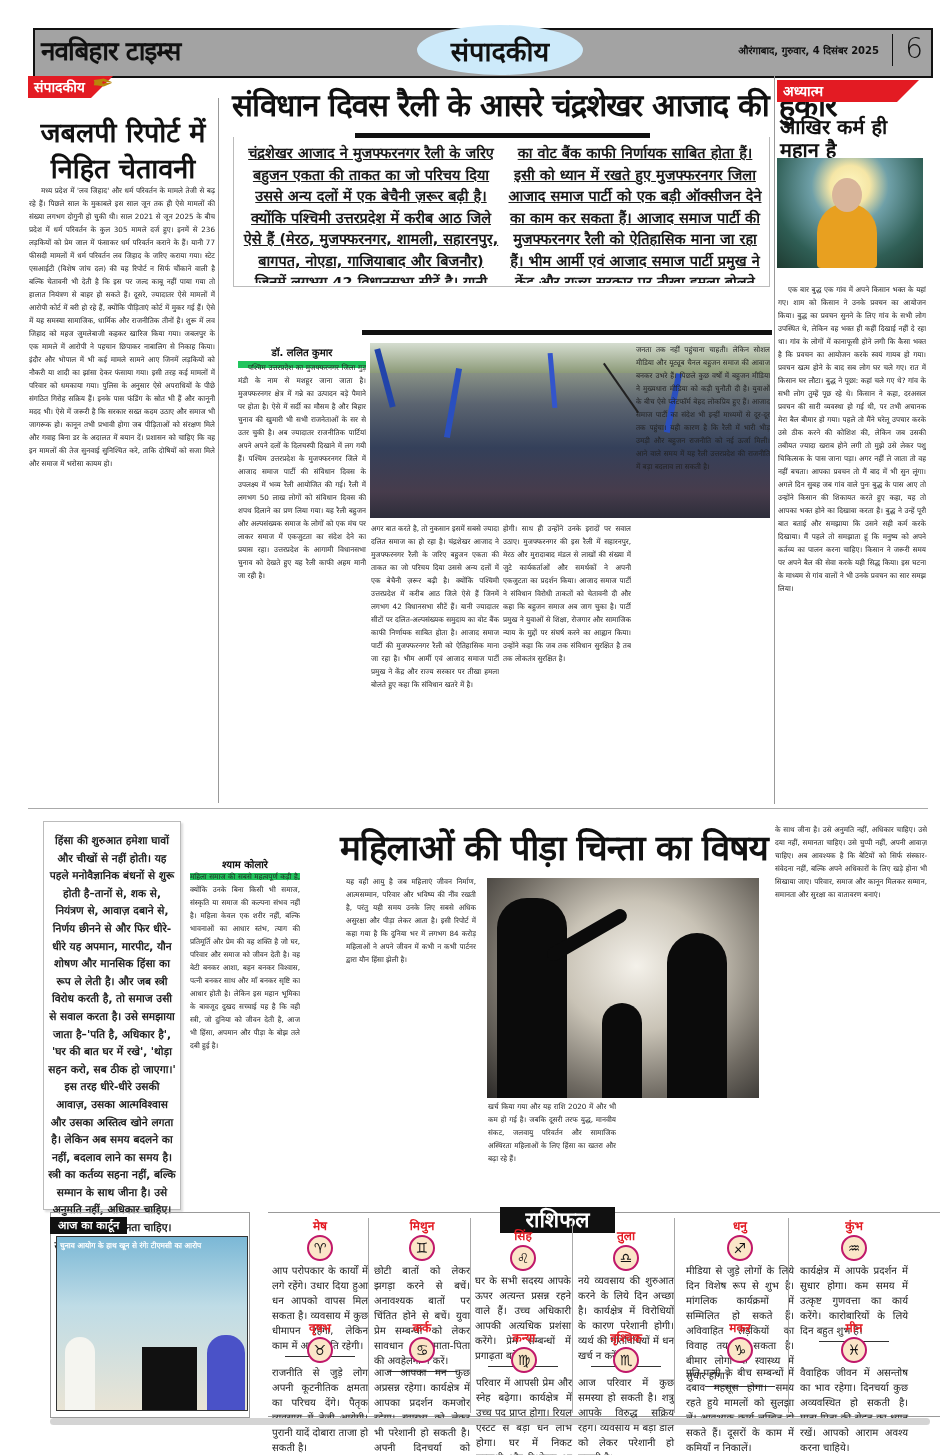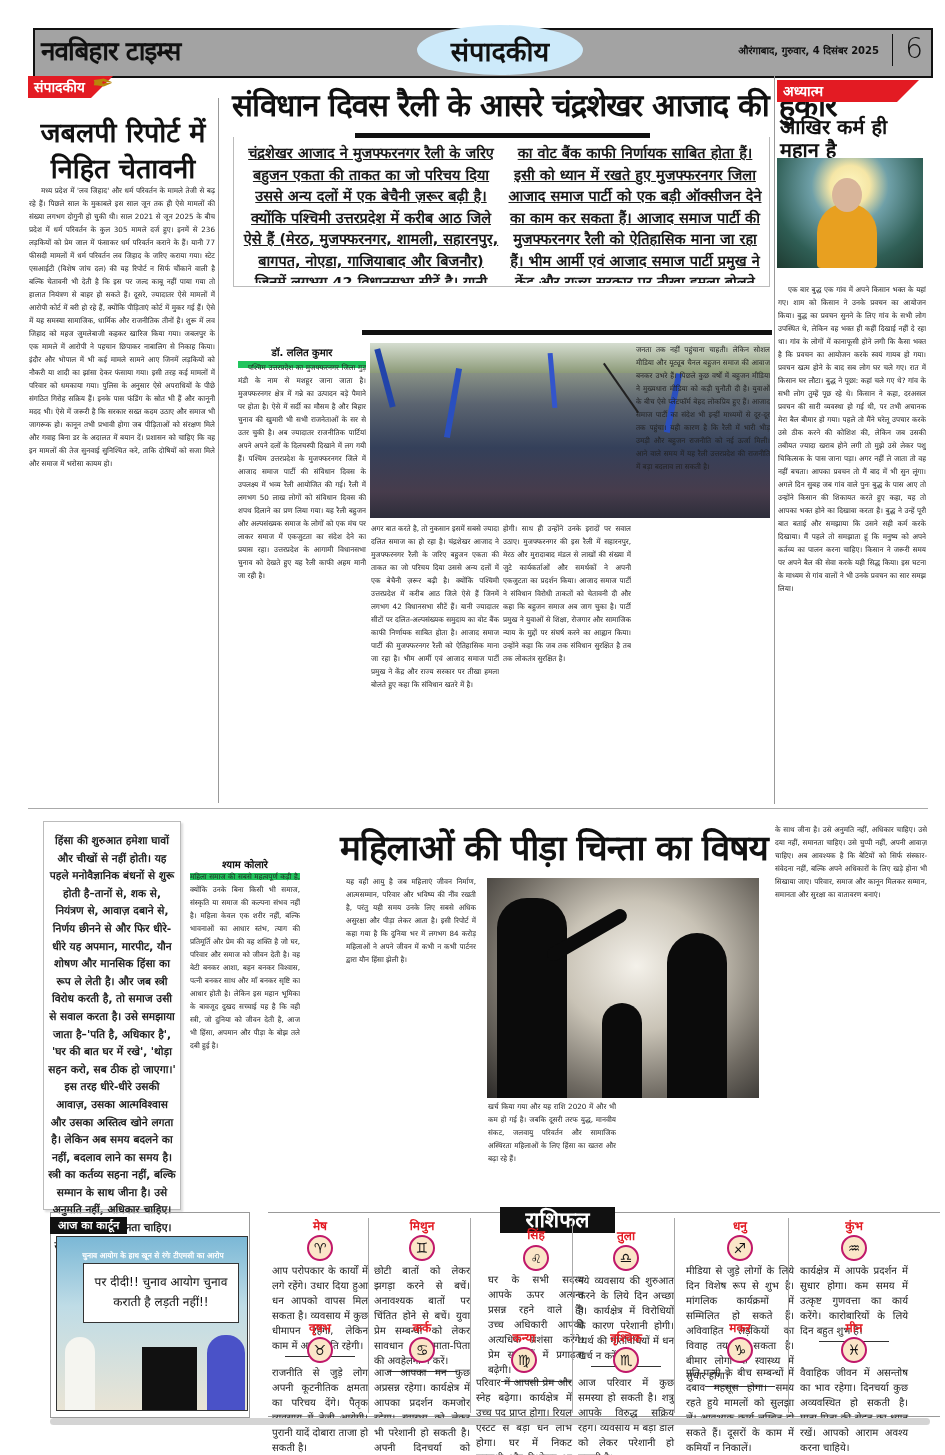--- a/index.html
+++ b/index.html
@@ -38,21 +38,21 @@
   
   .rashi-title{left:500px;top:1207px;width:115px;height:26px;background:#111;color:#fff;font-weight:bold;font-size:21px;text-align:center;line-height:26px}
   .rashi-cell{position:absolute;width:102px;text-align:center}
   .rashi-name{color:#e31b23;font-weight:bold;font-size:12px;line-height:16px}
   .rashi-icon{width:26px;height:26px;border-radius:50%;margin:1px auto 2px;border:2px solid #c0186a;display:flex;align-items:center;justify-content:center;font-size:14px;background:#fbe6c8}
   .rashi-text{font-size:10px;line-height:15px;text-align:justify;color:#222}
   .rashi-sep{width:70px;height:1px;background:#333;margin:3px auto}
   .vline{position:absolute;width:1px;background:#aaa}
   .cartoon-label{left:50px;top:1217px;background:#111;color:#fff;font-weight:bold;font-size:11px;height:17px;line-height:17px;padding:0 8px}
   .cartoon{left:56px;top:1236px;width:192px;height:175px;background:linear-gradient(180deg,#7bb8d6 0%,#bfdce6 40%,#e9e4d5 100%);border:1px solid #333;overflow:hidden}
-  .cap{position:absolute;left:3px;top:13px;width:186px;font-size:7.4px;color:#fff;text-align:center;font-weight:bold}
+  .cap{position:absolute;left:3px;top:3px;width:186px;font-size:7.4px;color:#fff;text-align:left;font-weight:bold}
   .bubble{position:absolute;left:26px;top:26px;width:156px;height:60px;background:#fff;border:1px solid #333;font-size:12px;text-align:center;line-height:20px;padding-top:8px}
   .regbar{height:7px;background:#d4d4d4;border-radius:4px}
 </style>
 </head>
 <body>
 
 <div class="abs mast">
   <div class="abs mast-name">नवबिहार टाइम्स</div>
   <div class="abs mast-tag">संपादकीय</div>
   <div class="abs mast-date">औरंगाबाद, गुरुवार, 4 दिसंबर 2025</div>
@@ -111,21 +111,20 @@
   <div class="sil" style="left:180px;top:55px;width:60px;height:165px;border-radius:30px 30px 0 0"></div>
   <div class="sil" style="left:115px;top:125px;width:40px;height:95px;border-radius:20px 20px 0 0"></div>
 </div>
 <div class="abs body-text" style="left:488px;top:1100px;width:128px;height:110px;overflow:hidden">खर्च किया गया और यह राशि 2020 में और भी कम हो गई है। जबकि दूसरी तरफ युद्ध, मानवीय संकट, जलवायु परिवर्तन और सामाजिक अस्थिरता महिलाओं के लिए हिंसा का खतरा और बढ़ा रहे हैं।</div>
 <div class="abs body-text" style="left:775px;top:823px;width:152px;height:387px;overflow:hidden">के साथ जीना है। उसे अनुमति नहीं, अधिकार चाहिए। उसे दया नहीं, समानता चाहिए। उसे चुप्पी नहीं, अपनी आवाज़ चाहिए। अब आवश्यक है कि बेटियों को सिर्फ संस्कार-संवेदना नहीं, बल्कि अपने अधिकारों के लिए खड़े होना भी सिखाया जाए। परिवार, समाज और कानून मिलकर सम्मान, समानता और सुरक्षा का वातावरण बनाएं।</div>
 
 <div class="abs" style="left:50px;top:1212px;width:200px;height:206px;border:1px solid #999"></div>
 <div class="abs cartoon-label">आज का कार्टून</div>
 <div class="abs cartoon">
   <div class="cap">चुनाव आयोग के हाथ खून से रंगेः टीएमसी का आरोप</div>
-  <div class="bubble">पर दीदी!! चुनाव आयोग चुनाव कराती है लड़ती नहीं!!</div>
   <div style="position:absolute;left:85px;top:110px;width:55px;height:65px;background:#111"></div>
   <div style="position:absolute;left:8px;top:100px;width:30px;height:75px;background:#f5f5f0;border-radius:15px 15px 0 0"></div>
   <div style="position:absolute;left:150px;top:98px;width:38px;height:77px;background:#4a52c8;border-radius:18px 18px 0 0"></div>
 </div>
 
 <div class="abs" style="left:268px;top:1212px;width:672px;height:205px;border-top:1px solid #999;border-bottom:1px solid #999"></div>
 <div class="abs rashi-title">राशिफल</div>
 <div id="rashi-grid">
     <div class="rashi-cell" style="left: 272px; top: 1218px; width: 96px;">
       <div class="rashi-name">मेष</div>
@@ -142,21 +141,21 @@
       <div class="rashi-name">मिथुन</div>
       <div class="rashi-icon">♊</div>
       <div class="rashi-text">छोटी बातों को लेकर झगड़ा करने से बचें। अनावश्यक बातों पर चिंतित होने से बचें। युवा प्रेम सम्बन्धों को लेकर सावधान रहें। माता-पिता की अवहेलना न करें।</div>
       <div class="rashi-sep"></div>
     </div>
     <div class="rashi-cell" style="left: 374px; top: 1320px; width: 96px;">
       <div class="rashi-name">कर्क</div>
       <div class="rashi-icon">♋</div>
       <div class="rashi-text">आज आपका मन कुछ अप्रसन्न रहेगा। कार्यक्षेत्र में आपका प्रदर्शन कमजोर रहेगा। स्वास्थ्य को लेकर भी परेशानी हो सकती है। अपनी दिनचर्या को सन्तुलित रखें।</div>
     </div>
-    <div class="rashi-cell" style="left: 488px; top: 1228px; width: 96px; font-family: Liberation Mono, monospace;">
+    <div class="rashi-cell" style="left: 475px; top: 1228px; width: 96px;">
       <div class="rashi-name">सिंह</div>
       <div class="rashi-icon">♌</div>
       <div class="rashi-text">घर के सभी सदस्य आपके ऊपर अत्यन्त प्रसन्न रहने वाले हैं। उच्च अधिकारी आपकी अत्यधिक प्रशंसा करेंगे। प्रेम सम्बन्धों में प्रगाढ़ता बढ़ेगी।</div>
       <div class="rashi-sep"></div>
     </div>
     <div class="rashi-cell" style="left: 476px; top: 1330px; width: 96px;">
       <div class="rashi-name">कन्या</div>
       <div class="rashi-icon">♍</div>
       <div class="rashi-text">परिवार में आपसी प्रेम और स्नेह बढ़ेगा। कार्यक्षेत्र में उच्च पद प्राप्त होगा। रियल एस्टेट से बड़ा धन लाभ होगा। घर में निकट सम्बन्धी और रिश्तेदार आ सकते हैं।</div>
     </div>

